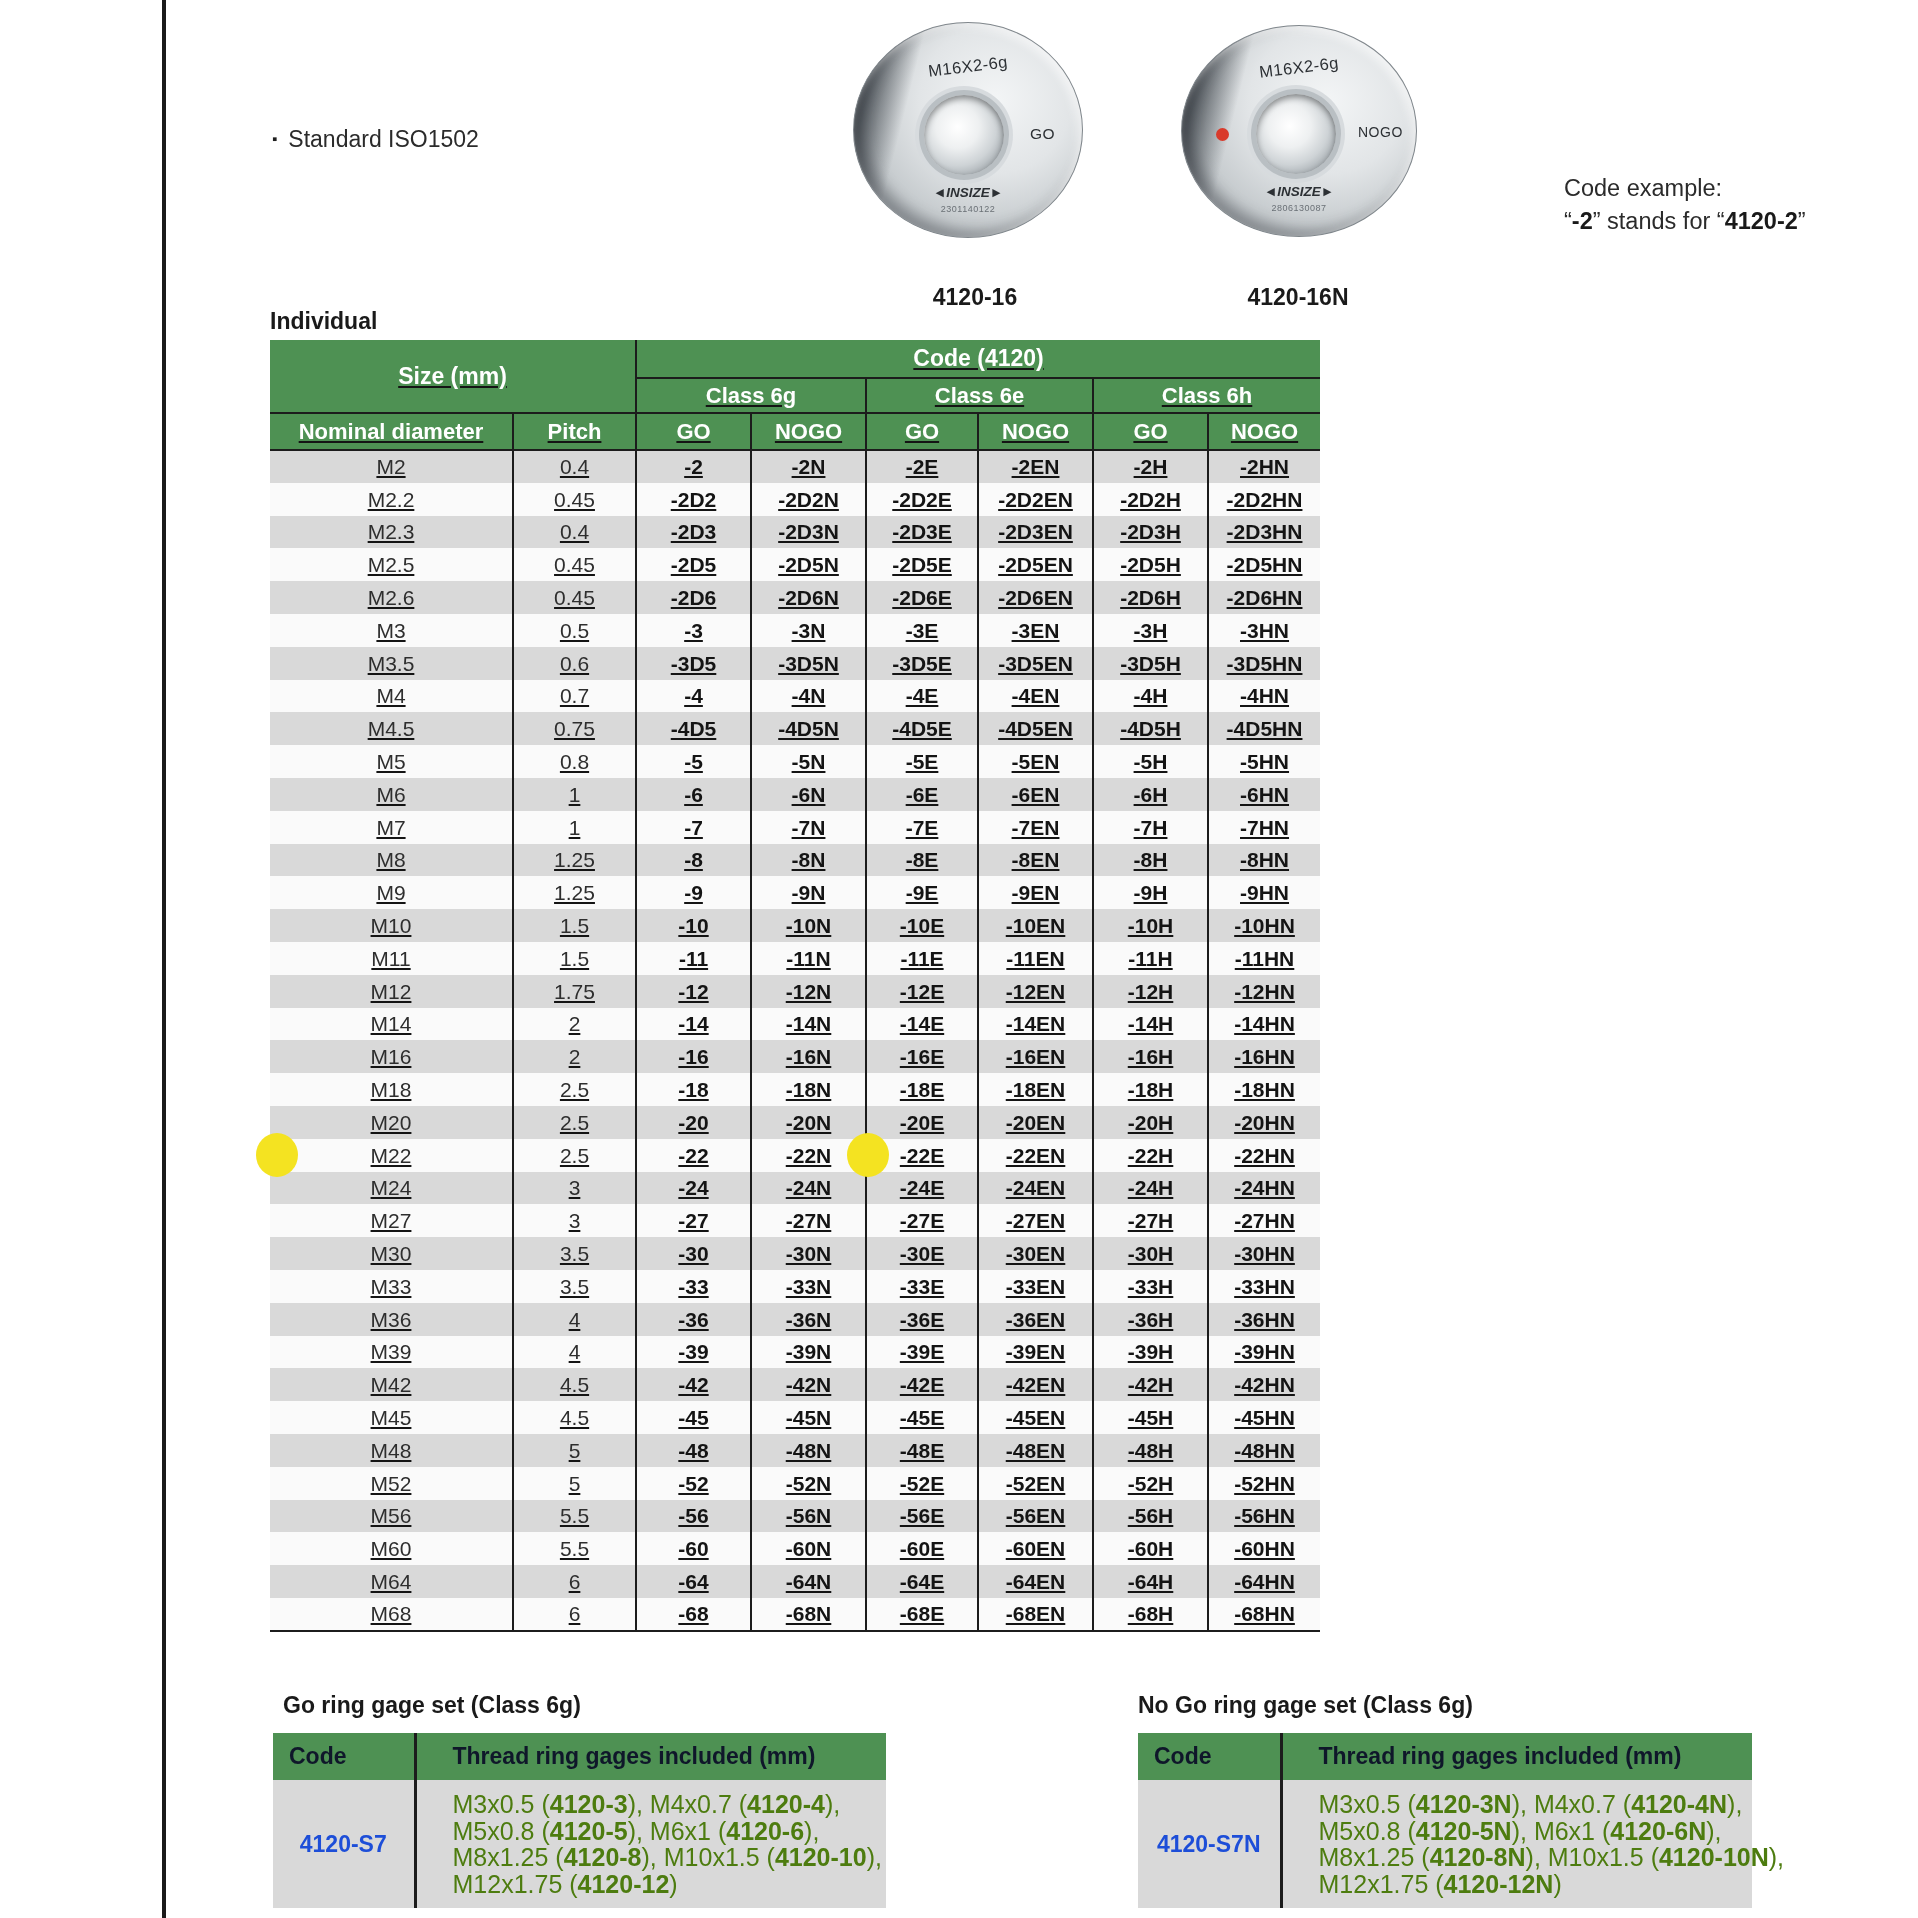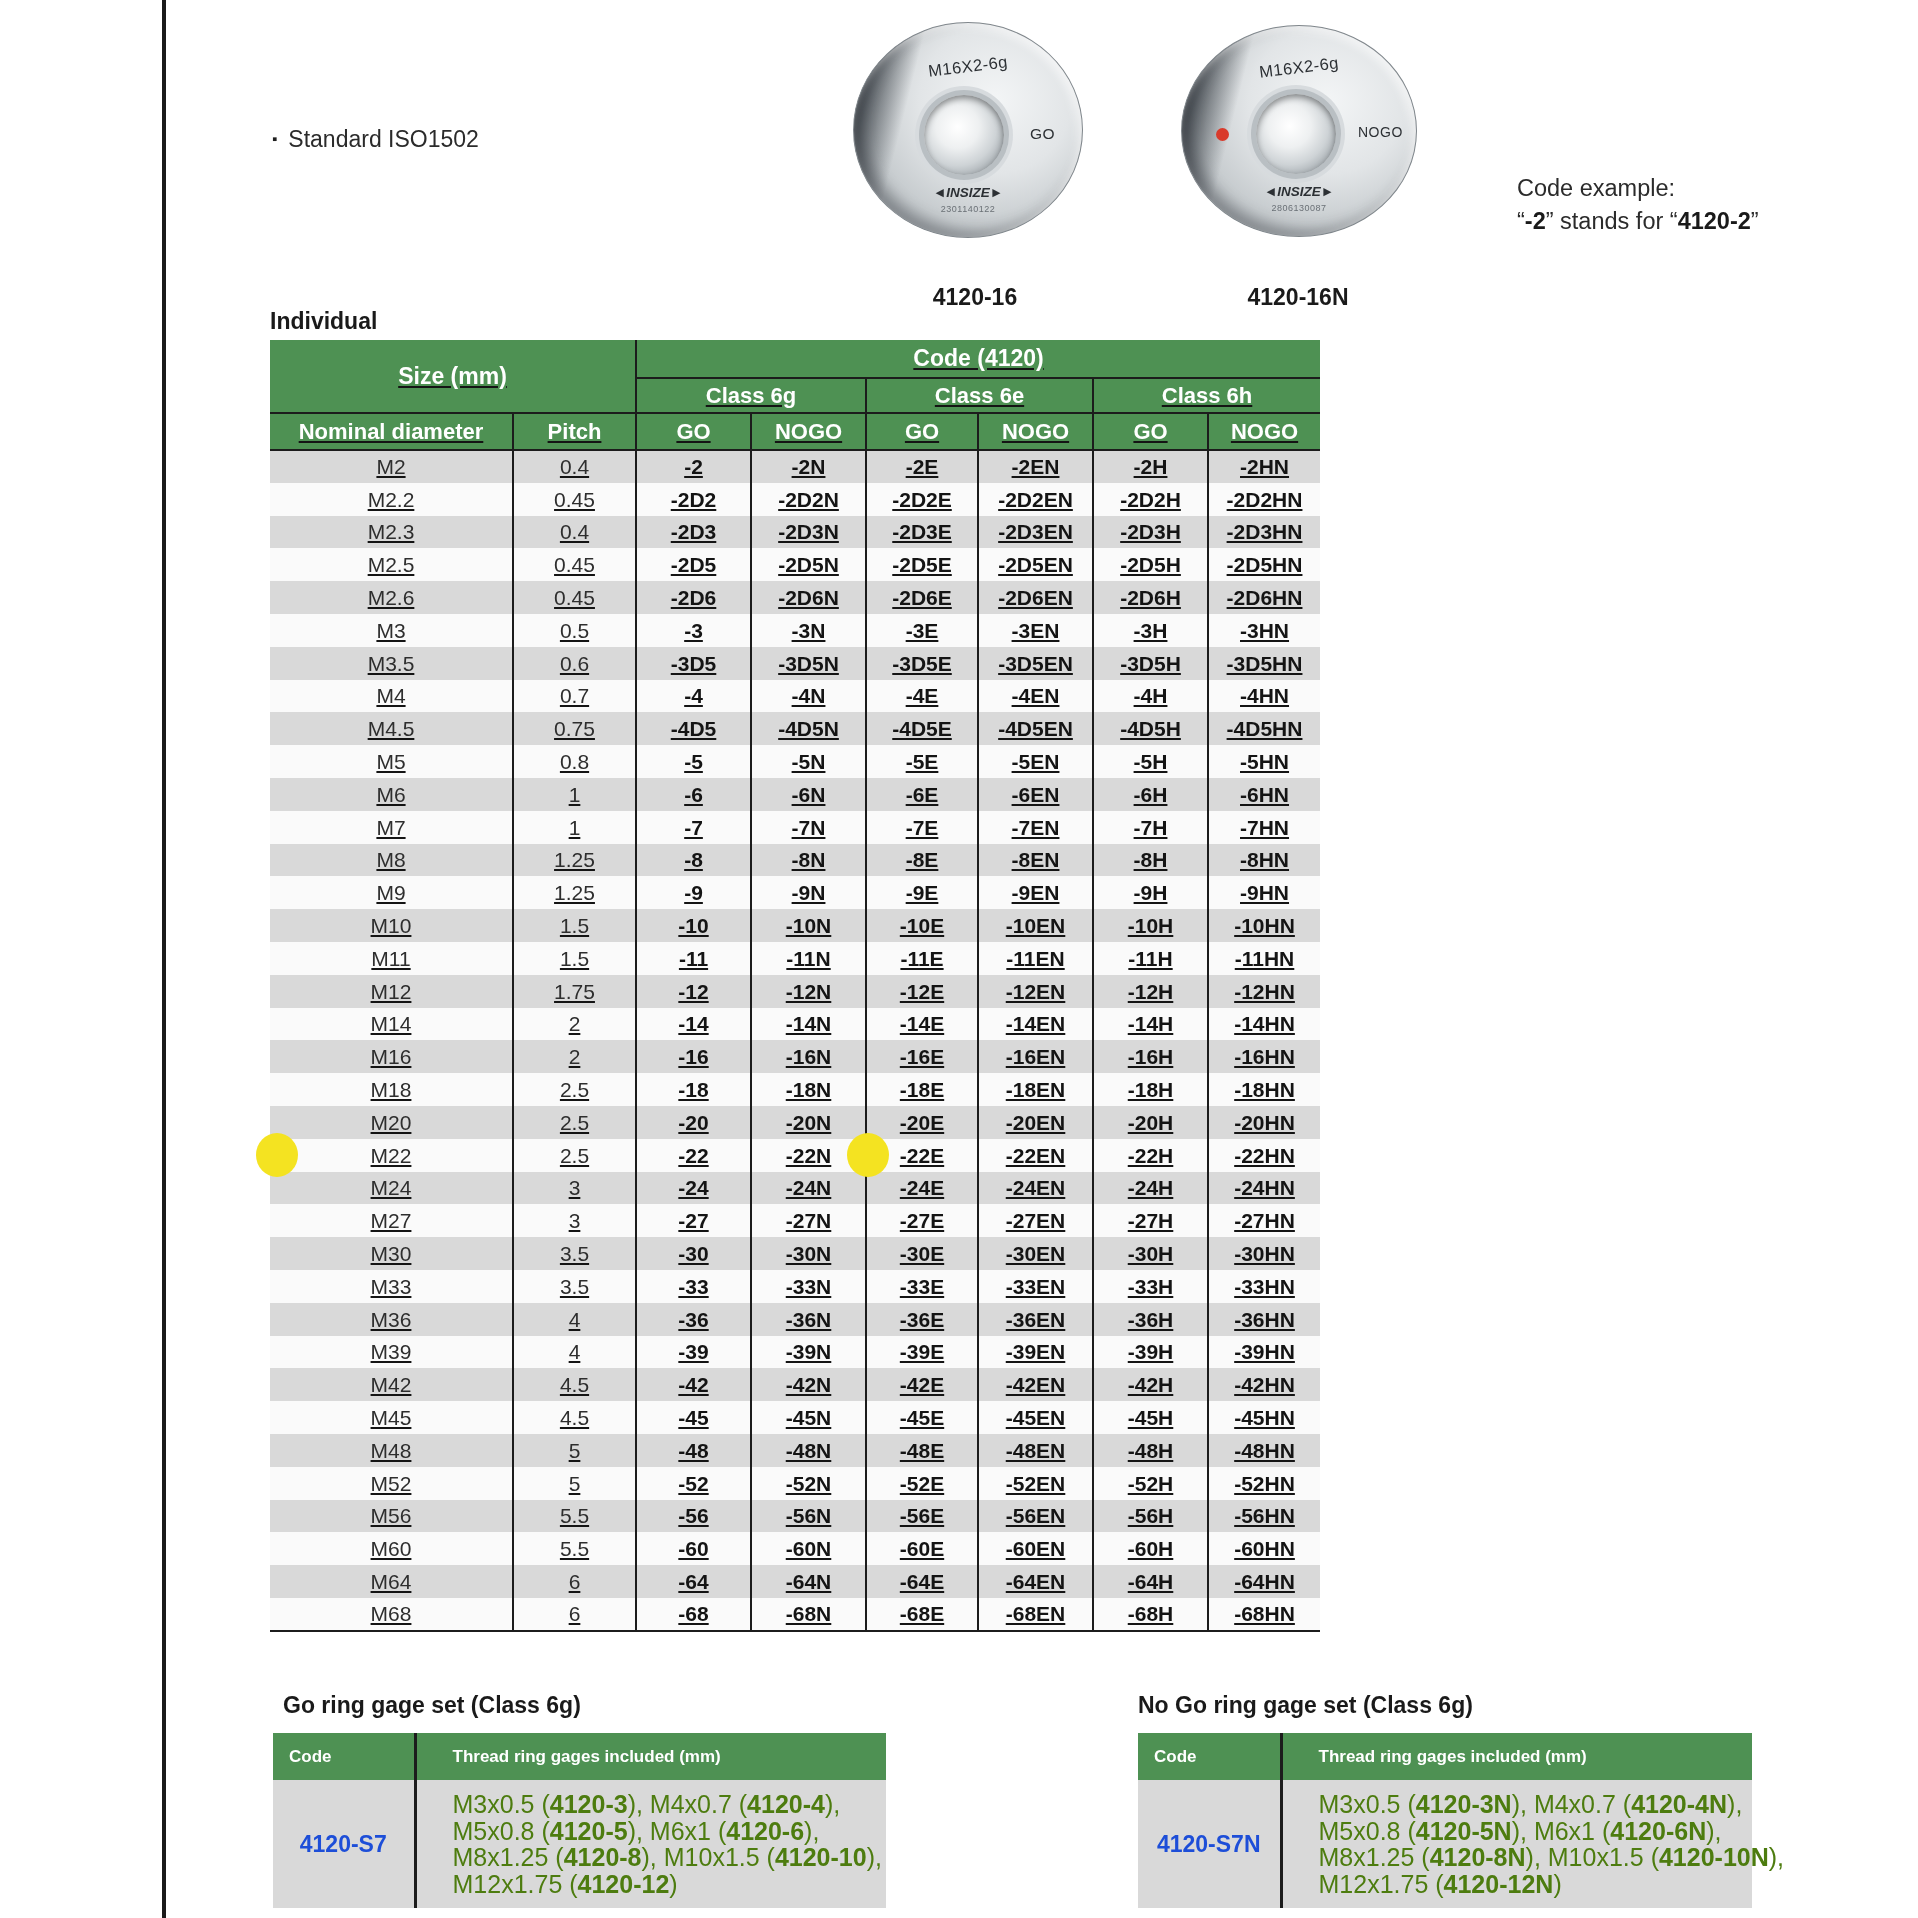--- a/index.html
+++ b/index.html
@@ -19,21 +19,21 @@
   }
   
   .vrule{position:absolute;left:162px;top:0;width:4px;height:1918px;background:#1a1a1a;}
 
   
   .bullets{position:absolute;left:272px;top:124px;list-style:none;}
   .bullets li{font-size:23px;color:#2b2b2b;line-height:31px;white-space:nowrap;}
   .bullets li .sq{font-size:15px;margin-right:11px;position:relative;top:-3px;color:#1f1f1f;}
 
   
-  .code-example{position:absolute;left:1517px;top:172px;font-size:23.5px;color:#2b2b2b;line-height:33px;white-space:nowrap;}
+  .code-example{position:absolute;left:1564px;top:172px;font-size:23.5px;color:#2b2b2b;line-height:33px;white-space:nowrap;}
   .code-example b{font-weight:700;color:#1a1a1a;}
 
   
   .ring{position:absolute;border-radius:50%;border:1px solid #80878c;
     background:
       linear-gradient(104deg, #2e3338 0%, #484e54 9%, rgba(72,78,84,0) 26%),
       radial-gradient(ellipse at 62% 36%, #f3f5f6 0%, #e2e5e7 38%, #c6cbce 66%, #a2a8ad 84%, #848b91 100%);
     box-shadow: inset -4px 4px 8px rgba(255,255,255,.65), inset 8px -6px 14px rgba(40,44,48,.35);
   }
   .ring .hole{position:absolute;width:80px;height:80px;border-radius:50%;
@@ -69,21 +69,21 @@
   .mt td.code{font-weight:700;color:#141414;}
 
   
   .hl-dot{position:absolute;width:42px;height:44px;border-radius:50%;background:var(--yellow);z-index:5;}
   .dot1{left:256px;top:1133px;}
   .dot2{left:847px;top:1133px;}
 
   
   .set-title{position:absolute;font-size:23px;font-weight:700;color:#1a1a1a;white-space:nowrap;}
   table.bt{position:absolute;border-collapse:collapse;table-layout:fixed;}
-  .bt thead td{background:var(--green);color:#ffffff;font-weight:700;font-size:17px;height:47px;vertical-align:middle;}
+  .bt thead td{background:var(--green);color:#0f172a;font-weight:700;font-size:23px;height:47px;vertical-align:middle;}
   .bt thead td.codeh{padding-left:16px;}
   .bt thead td.listh{padding-left:36px;}
   .bt tbody td{background:var(--gray-row);vertical-align:middle;height:128px;}
   .bt tbody td.codev{text-align:center;font-weight:700;font-size:23px;color:#1d4ed8;}
   .bt tbody td.listv{padding-left:36px;font-size:25px;color:#4d7c0f;}
   .bt tbody td.listv .gl{line-height:26.5px;white-space:nowrap;}
   .bt td + td{border-left:3px solid var(--line);}
   .bt b{font-weight:700;}
 </style>
 </head>

